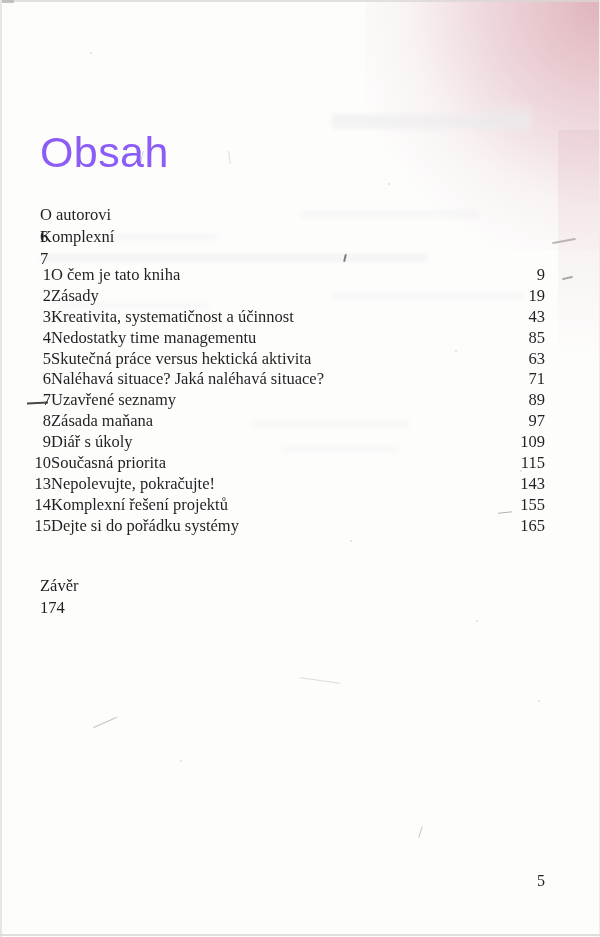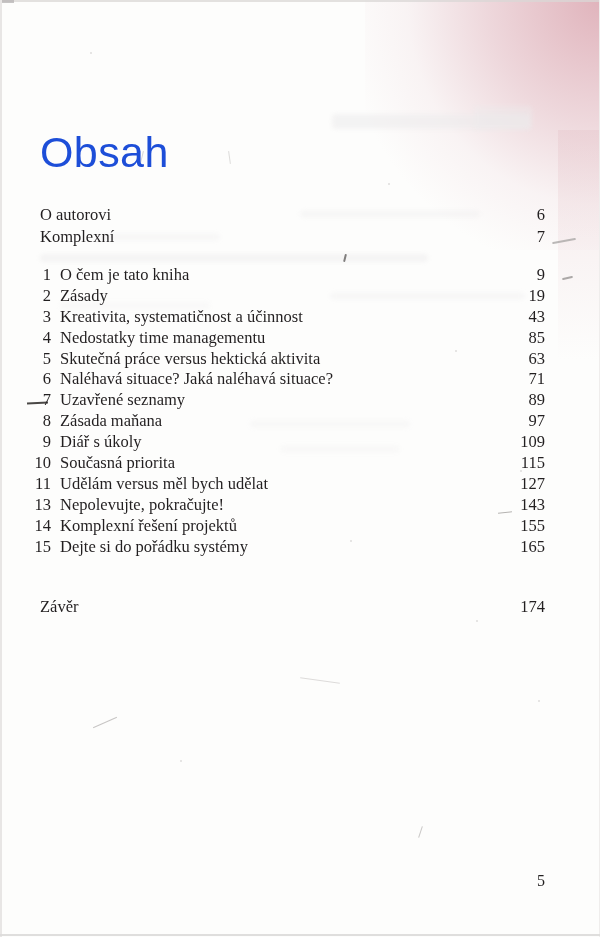--- a/index.html
+++ b/index.html
@@ -49,31 +49,31 @@
   .scr6{left:300px;top:680px;width:40px;height:1px;background:#dddbda;transform:rotate(8deg);}
   .scr7{left:552px;top:240px;width:24px;height:2px;background:#aaa8a6;transform:rotate(-10deg);opacity:.8;border-radius:2px;}
   .scr8{left:498px;top:512px;width:14px;height:1px;background:#b5b3b1;transform:rotate(-6deg);}
   .scr9{left:344px;top:254px;width:2px;height:8px;background:#6b6967;transform:rotate(14deg);opacity:.85;border-radius:2px;}
   .spk{position:absolute;width:2px;height:2px;border-radius:50%;background:#d2d0cf;opacity:.7;pointer-events:none;}
   
   .title{
     position:absolute;left:40px;top:101px;
     font-family:"Liberation Sans","DejaVu Sans",sans-serif;
     font-weight:400;font-size:43px;line-height:1.05;
-    letter-spacing:.4px;color:#1d4ed8;
+    letter-spacing:.4px;color:#8b5cf6;
   }
   .toc{position:absolute;left:40px;right:55px;}
   .front{top:204px;}
   .chapters{top:265px;}
-  .back{top:596px;}
+  .back{top:575px;}
   .row{display:flex;align-items:baseline;white-space:nowrap;
        font-size:16.5px;height:20.9px;line-height:20.9px;}
-  .front .row,.back .row{height:22px;line-height:22px;}
+  .front .row,.back .row{height:22px;line-height:22px;flex-direction:column;}
   .num{flex:none;width:18px;margin-left:-7px;text-align:right;}
-  .label{flex:1;margin-left:9px;overflow:visible;}
+  .label{flex:1;margin-left:0;overflow:visible;}
   .front .label,.back .label{margin-left:0;}
   .pg{flex:none;text-align:right;}
   .footer-pg{
     position:absolute;left:0;top:870px;width:545px;
     text-align:right;font-size:16px;line-height:22px;
   }
 </style>
 </head>
 <body>
 
@@ -169,25 +169,20 @@
         <span class="num">9</span>
         <span class="label">Diář s úkoly</span>
         <span class="pg">109</span>
       </div>
       <div class="row">
         <span class="num">10</span>
         <span class="label">Současná priorita</span>
         <span class="pg">115</span>
       </div>
       <div class="row">
-        <span class="num">11</span>
-        <span class="label">Udělám versus měl bych udělat</span>
-        <span class="pg">127</span>
-      </div>
-      <div class="row">
         <span class="num">13</span>
         <span class="label">Nepolevujte, pokračujte!</span>
         <span class="pg">143</span>
       </div>
       <div class="row">
         <span class="num">14</span>
         <span class="label">Komplexní řešení projektů</span>
         <span class="pg">155</span>
       </div>
       <div class="row">

